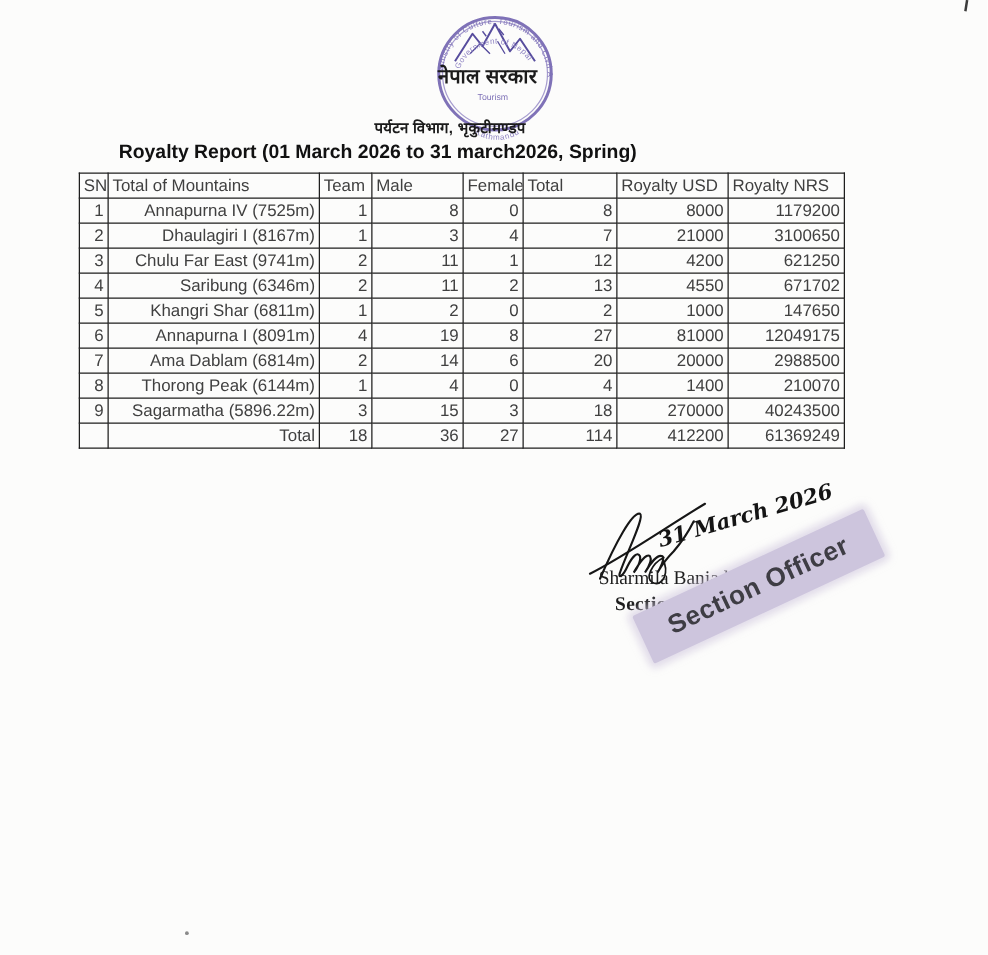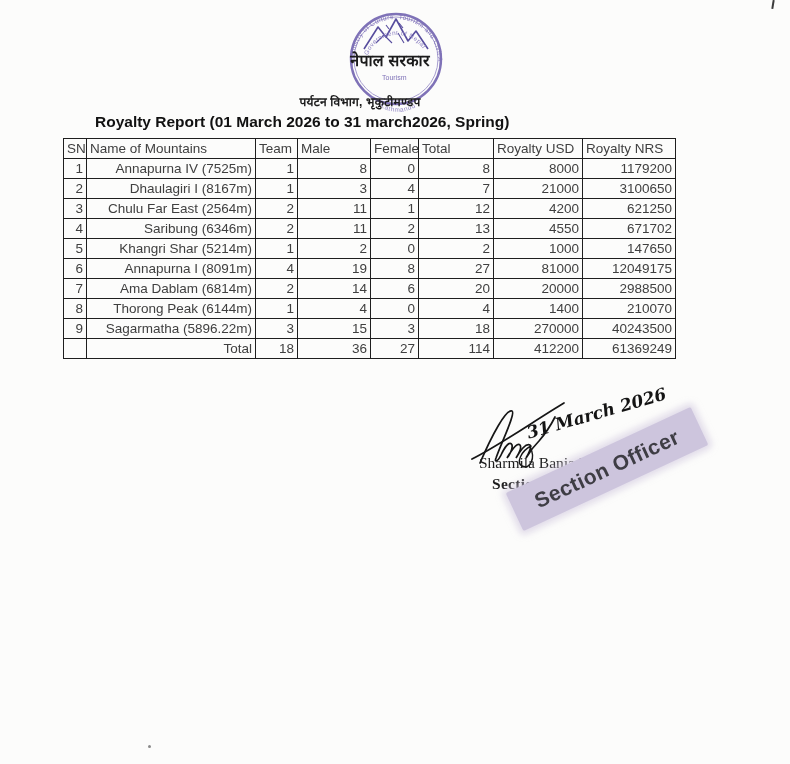--- a/index.html
+++ b/index.html
@@ -101,21 +101,21 @@
         <col style="width:42px">
         <col style="width:73px">
       <col style="width:48px">
         <col style="width:75px">
         <col style="width:89px">
         <col style="width:93px">
     </colgroup>
     <thead>
         <tr>
           <th>SN</th>
-          <th>Name of Mountains</th>
+          <th>Total of Mountains</th>
           <th>Team</th>
           <th>Male</th>
           <th>Female</th>
           <th>Total</th>
           <th>Royalty USD</th>
           <th>Royalty NRS</th>
         </tr>
       </thead>
     <tbody>
         <tr>
@@ -133,41 +133,41 @@
           <td class="name">Dhaulagiri I (8167m)</td>
           <td class="num">1</td>
           <td class="num">3</td>
           <td class="num">4</td>
           <td class="num">7</td>
           <td class="num">21000</td>
           <td class="num">3100650</td>
         </tr>
         <tr>
           <td class="num">3</td>
-          <td class="name">Chulu Far East (2564m)</td>
+          <td class="name">Chulu Far East (9741m)</td>
           <td class="num">2</td>
           <td class="num">11</td>
           <td class="num">1</td>
           <td class="num">12</td>
           <td class="num">4200</td>
           <td class="num">621250</td>
         </tr>
         <tr>
           <td class="num">4</td>
           <td class="name">Saribung (6346m)</td>
           <td class="num">2</td>
           <td class="num">11</td>
           <td class="num">2</td>
           <td class="num">13</td>
           <td class="num">4550</td>
           <td class="num">671702</td>
         </tr>
         <tr>
           <td class="num">5</td>
-          <td class="name">Khangri Shar (5214m)</td>
+          <td class="name">Khangri Shar (6811m)</td>
           <td class="num">1</td>
           <td class="num">2</td>
           <td class="num">0</td>
           <td class="num">2</td>
           <td class="num">1000</td>
           <td class="num">147650</td>
         </tr>
         <tr>
           <td class="num">6</td>
           <td class="name">Annapurna I (8091m)</td>

